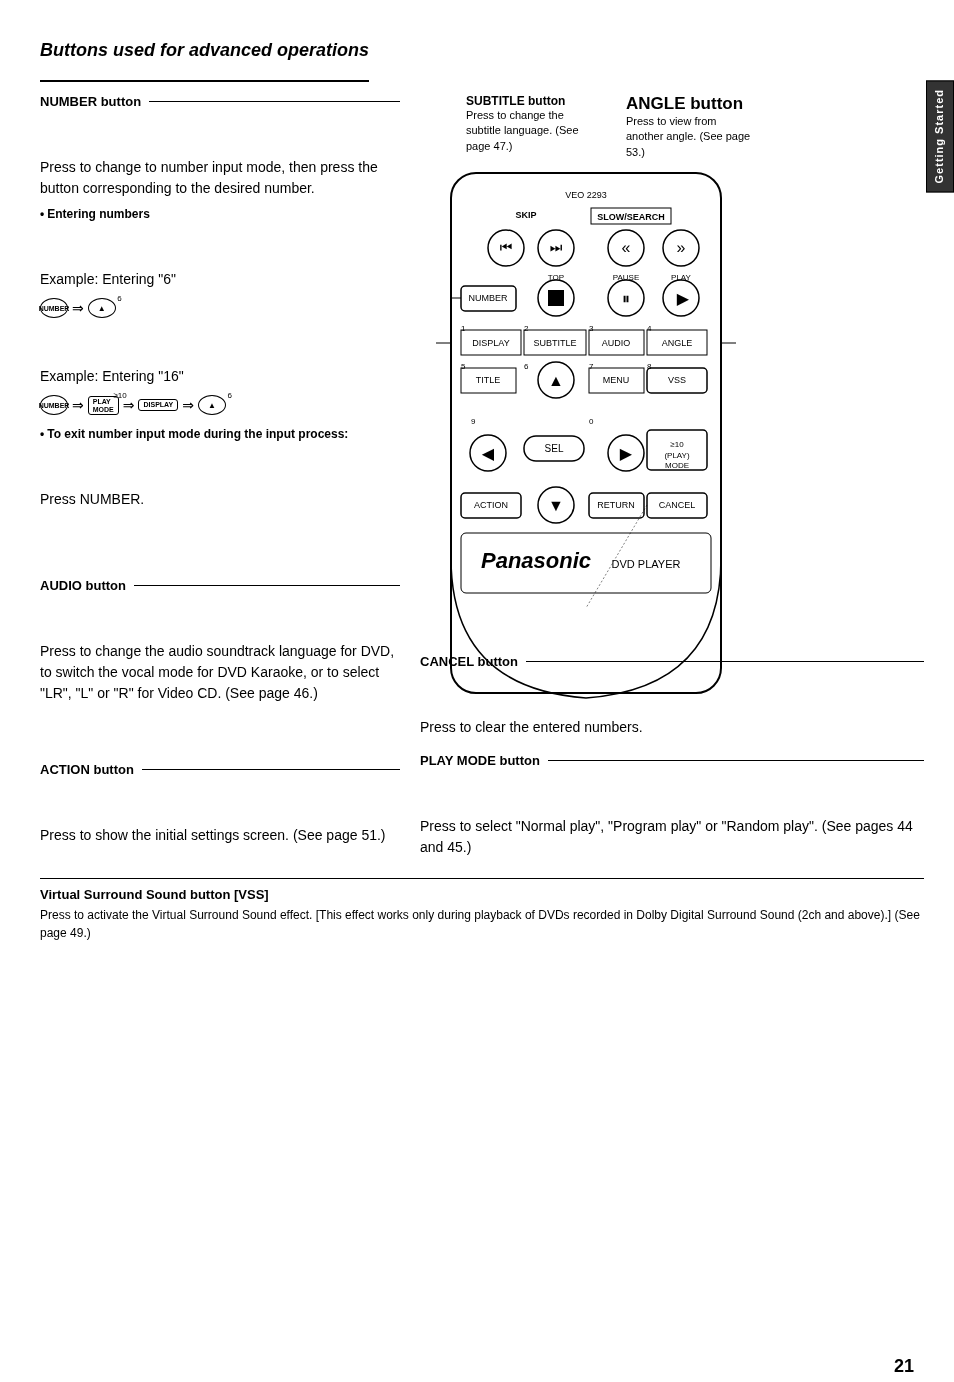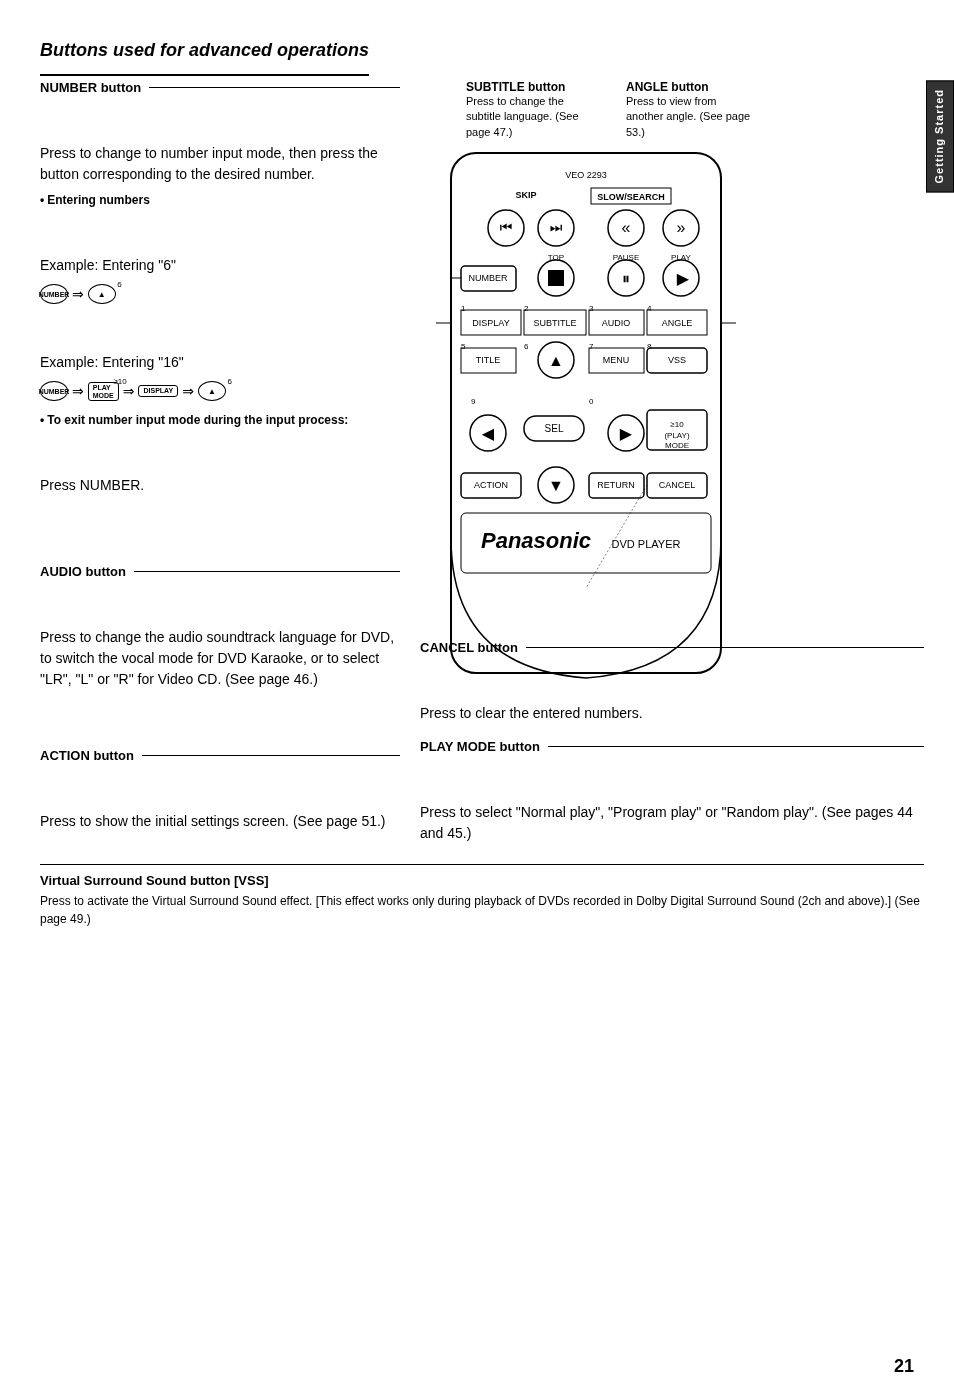--- a/index.html
+++ b/index.html
@@ -36,23 +36,23 @@
       padding: 8px 6px;
       letter-spacing: 1px;
       border: 1px solid #000;
     }
 
     
     .page-title {
       font-size: 18px;
       font-style: italic;
       font-weight: bold;
-      margin-bottom: 4px;
+      margin-bottom: 12px;
       border-bottom: 2px solid #000;
-      padding-bottom: 13px;
+      padding-bottom: 19px;
       display: inline-block;
     }
 
     
     .main-layout {
       display: flex;
       gap: 36px;
     }
 
     .left-column {
@@ -248,21 +248,21 @@
     </div>
 
     <div class="right-column">
 
       <div style="display:flex; gap:30px; margin-bottom:8px; padding-left:30px;">
         <div>
           <div style="font-weight:bold; font-size:12px;">SUBTITLE button</div>
           <div style="font-size:11px; line-height:1.4; max-width:130px;">Press to change the subtitle language. (See page 47.)</div>
         </div>
         <div>
-          <div style="font-weight:bold; font-size:12px;">ANGLE button</div>
+          <div style="font-weight:bold; font-size:17px;">ANGLE button</div>
           <div style="font-size:11px; line-height:1.4; max-width:130px;">Press to view from another angle. (See page 53.)</div>
         </div>
       </div>
 
       <div class="remote-svg-container">
         <svg width="300" height="560" viewBox="0 0 300 560" class="remote">
 
           <rect x="15" y="5" width="270" height="520" rx="25" ry="25" fill="none" stroke="#000" stroke-width="2"></rect>
 
           <text x="150" y="30" text-anchor="middle" font-size="9" font-family="Arial">VEO 2293</text>

